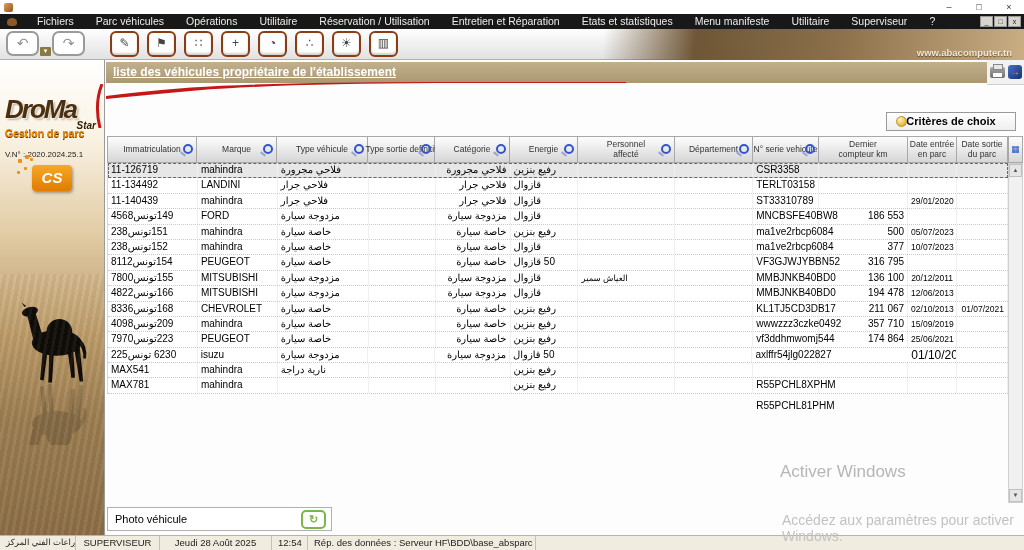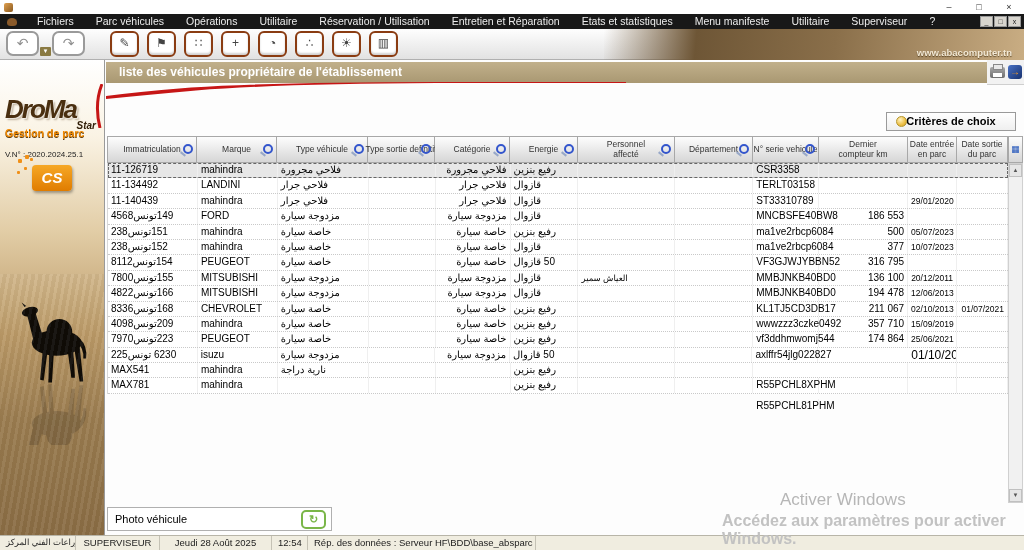--- a/index.html
+++ b/index.html
@@ -63,21 +63,21 @@
   .cs i:nth-child(3){width:3px;height:3px;left:-15px;top:6px;}
   .cs i:nth-child(4){width:4px;height:4px;left:-7px;top:-10px;}
   .cs i:nth-child(5){width:3px;height:3px;left:-2px;top:-7px;}
   .camel{position:absolute;left:6px;top:235px;}
   .sliver{position:absolute;left:93px;top:24px;}
 
   
   .main{position:absolute;left:105px;top:60px;width:919px;height:475px;background:#fdfdfd;}
   .band{position:absolute;left:1px;top:2px;width:897px;height:21px;box-sizing:border-box;
         background:linear-gradient(#c1b08b,#a99872);color:#fff;font-weight:bold;font-size:12px;
-        line-height:21px;padding-left:13px;}
+        line-height:21px;padding-left:7px;text-decoration:underline;}
   .corner{position:absolute;right:0;top:0;width:37px;height:25px;background:#f2f2f2;
           border-bottom:1px solid #cfcfcf;display:flex;align-items:center;justify-content:flex-end;
           gap:3px;box-sizing:border-box;padding-right:2px;}
   .printer-icon{width:15px;height:11px;position:relative;border-radius:2px;
                 background:linear-gradient(#a8a8a8,#6f6f6f);}
   .printer-icon::before{content:"";position:absolute;left:3px;top:-3px;width:8px;height:4px;
                 background:#e8e8e8;border:1px solid #888;}
   .printer-icon::after{content:"";position:absolute;left:3px;bottom:1px;width:9px;height:4px;background:#fff;}
   .exit-icon{width:14px;height:14px;border-radius:3px;background:linear-gradient(135deg,#4a72c4,#16306e);
              color:#ff9f20;font-size:10px;font-weight:bold;line-height:14px;text-align:center;}
@@ -118,22 +118,22 @@
   
   .photo-box{position:absolute;left:2px;top:447px;width:225px;height:24px;box-sizing:border-box;
              background:#fff;border:1px solid #b0b0b0;display:flex;align-items:center;}
   .photo-label{font-size:11px;color:#000;padding-left:7px;}
   .photo-ico{margin-left:auto;margin-right:5px;width:25px;height:19px;box-sizing:border-box;
              border:2px solid #7ab648;border-radius:5px;background:#fff;color:#7ab648;
              font-size:11px;font-weight:bold;text-align:center;line-height:14px;}
   .hint{position:absolute;left:245px;top:452px;font-size:10px;color:#c4c4c4;}
 
   
-  .wm1{position:absolute;left:780px;top:490px;font-size:17px;color:#b6b6b6;z-index:6;}
-  .wm2{position:absolute;left:722px;top:512px;font-size:16px;color:#c2c2c2;z-index:6;font-weight:bold;}
+  .wm1{position:absolute;left:780px;top:462px;font-size:17px;color:#b6b6b6;z-index:6;}
+  .wm2{position:absolute;left:782px;top:512px;font-size:14px;color:#c2c2c2;z-index:6;}
 
   
   .statusbar{position:absolute;left:0;top:535px;width:1024px;height:15px;box-sizing:border-box;
              background:#f0ede0;border-top:1px solid #b8b5a8;display:flex;align-items:center;
              font-size:9.5px;color:#222;}
   .sb{height:100%;line-height:13px;box-sizing:border-box;border-right:1px solid #c5c2b5;
       padding:0 6px;white-space:nowrap;overflow:hidden;text-align:center;}
   .sb-company{width:76px;font-size:8.5px;text-align:center;}
   .sb-user{width:84px;text-align:center;}
   .sb-date{width:112px;text-align:center;}

